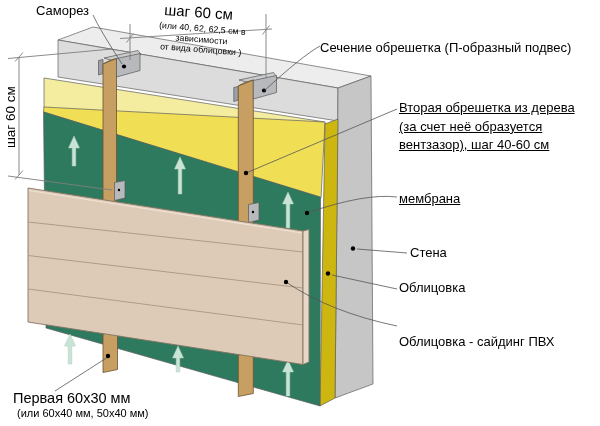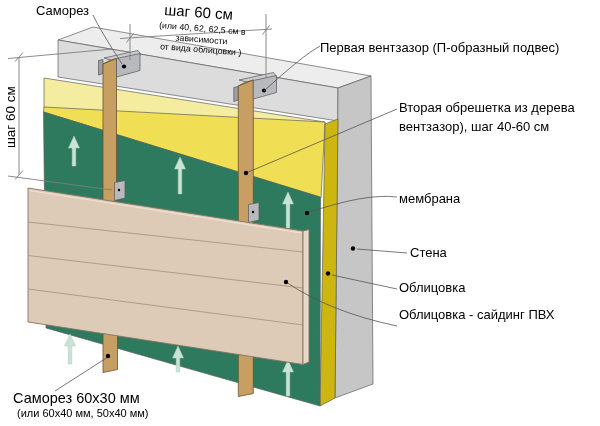--- a/index.html
+++ b/index.html
@@ -14,21 +14,21 @@
   .metal{stroke:#565656;stroke-width:0.7;stroke-linejoin:round;}
   .panelface{stroke:#857463;stroke-width:0.9;stroke-linejoin:round;}
   .seam{stroke:#b19b85;stroke-width:1;fill:none;}
   .hl{stroke:#efe2d4;stroke-width:1.2;fill:none;}
   .arrow{stroke:#aecfbf;stroke-width:0.5;}
   .dim{stroke:#7e7e7e;stroke-width:0.9;fill:none;}
   .ldr{stroke:#555555;stroke-width:0.8;fill:none;}
   .dot{fill:#000;}
   .lbl{position:absolute;white-space:nowrap;line-height:1.2;}
   .f13{font-size:13px;}
-  .multiline{line-height:18.5px;}
+  .multiline{line-height:18.5px;text-decoration:underline;}
   .dim-title{font-size:15px;transform:rotate(4deg);transform-origin:0 0;}
   .dim-note{font-size:8.8px;line-height:10.5px;text-align:center;width:140px;white-space:normal;transform:rotate(4.5deg);transform-origin:0 0;}
   .left-dim{font-size:13.5px;transform:rotate(-90deg);transform-origin:0 0;}
   .sech-title{font-size:14.5px;}
   .sech-note{font-size:11px;}
 </style>
 </head>
 <body>
 
 <div class="stage">
@@ -131,32 +131,33 @@
   </svg>
 
   <div class="lbl f13" style="left:36px;top:3px;">Саморез</div>
 
   <div class="lbl dim-title" style="left:165px;top:1px;">шаг 60 см</div>
   <div class="lbl dim-note" style="left:133px;top:18px;">
     <div>(или 40, 62, 62,5 см в зависимости</div>
     <div>от вида облицовки )</div>
   </div>
 
-  <div class="lbl f13" style="left:320px;top:40px;">Первая вентзазор (П-образный подвес)</div>
+  <div class="lbl f13" style="left:320px;top:40px;">Сечение обрешетка (П-образный подвес)</div>
 
   <div class="lbl f13 multiline" style="left:399px;top:99px;">
     <div>Вторая обрешетка из дерева</div>
+    <div>(за счет неё образуется</div>
     <div>вентзазор), шаг 40-60 см</div>
   </div>
 
   <div class="lbl f13 multiline" style="left:399px;top:190px;">
     <div>мембрана</div>
   </div>
 
   <div class="lbl f13" style="left:410px;top:245px;">Стена</div>
   <div class="lbl f13" style="left:399px;top:280px;">Облицовка</div>
-  <div class="lbl f13" style="left:399px;top:307px;">Облицовка - сайдинг ПВХ</div>
+  <div class="lbl f13" style="left:399px;top:334px;">Облицовка - сайдинг ПВХ</div>
 
   <div class="lbl left-dim" style="left:3px;top:148px;">шаг 60 см</div>
 
-  <div class="lbl sech-title" style="left:13px;top:390px;">Саморез 60х30 мм</div>
+  <div class="lbl sech-title" style="left:13px;top:390px;">Первая 60х30 мм</div>
   <div class="lbl sech-note" style="left:17px;top:407px;">(или 60х40 мм, 50х40 мм)</div>
 </div>
 
 </body></html>

